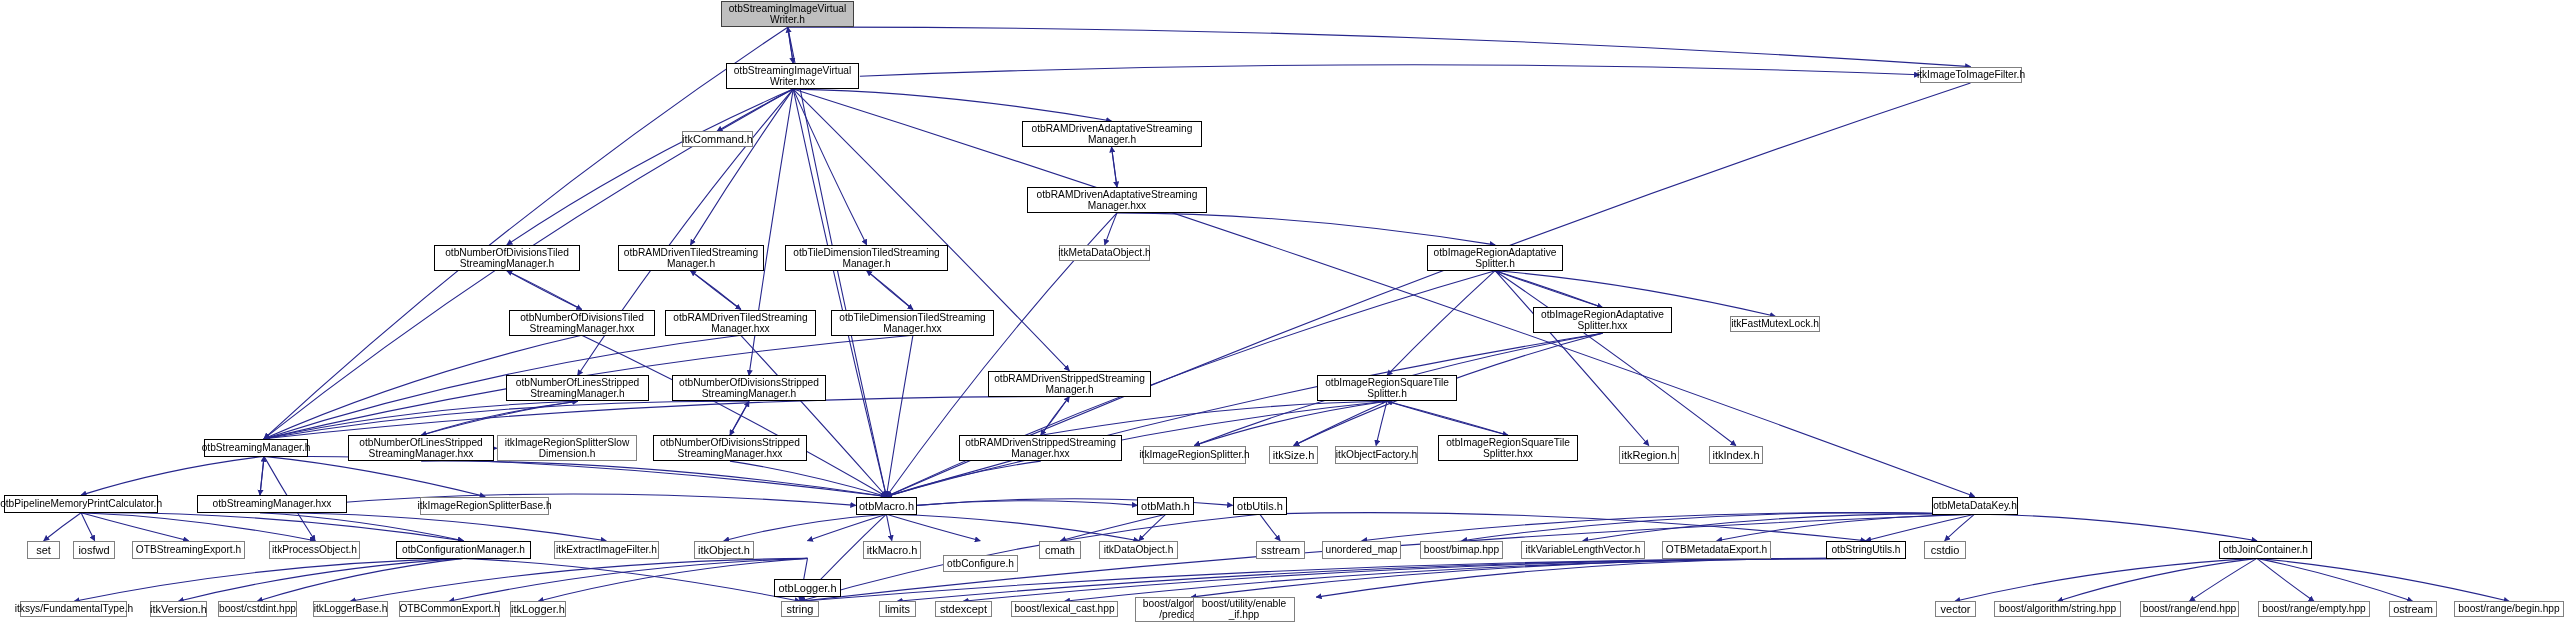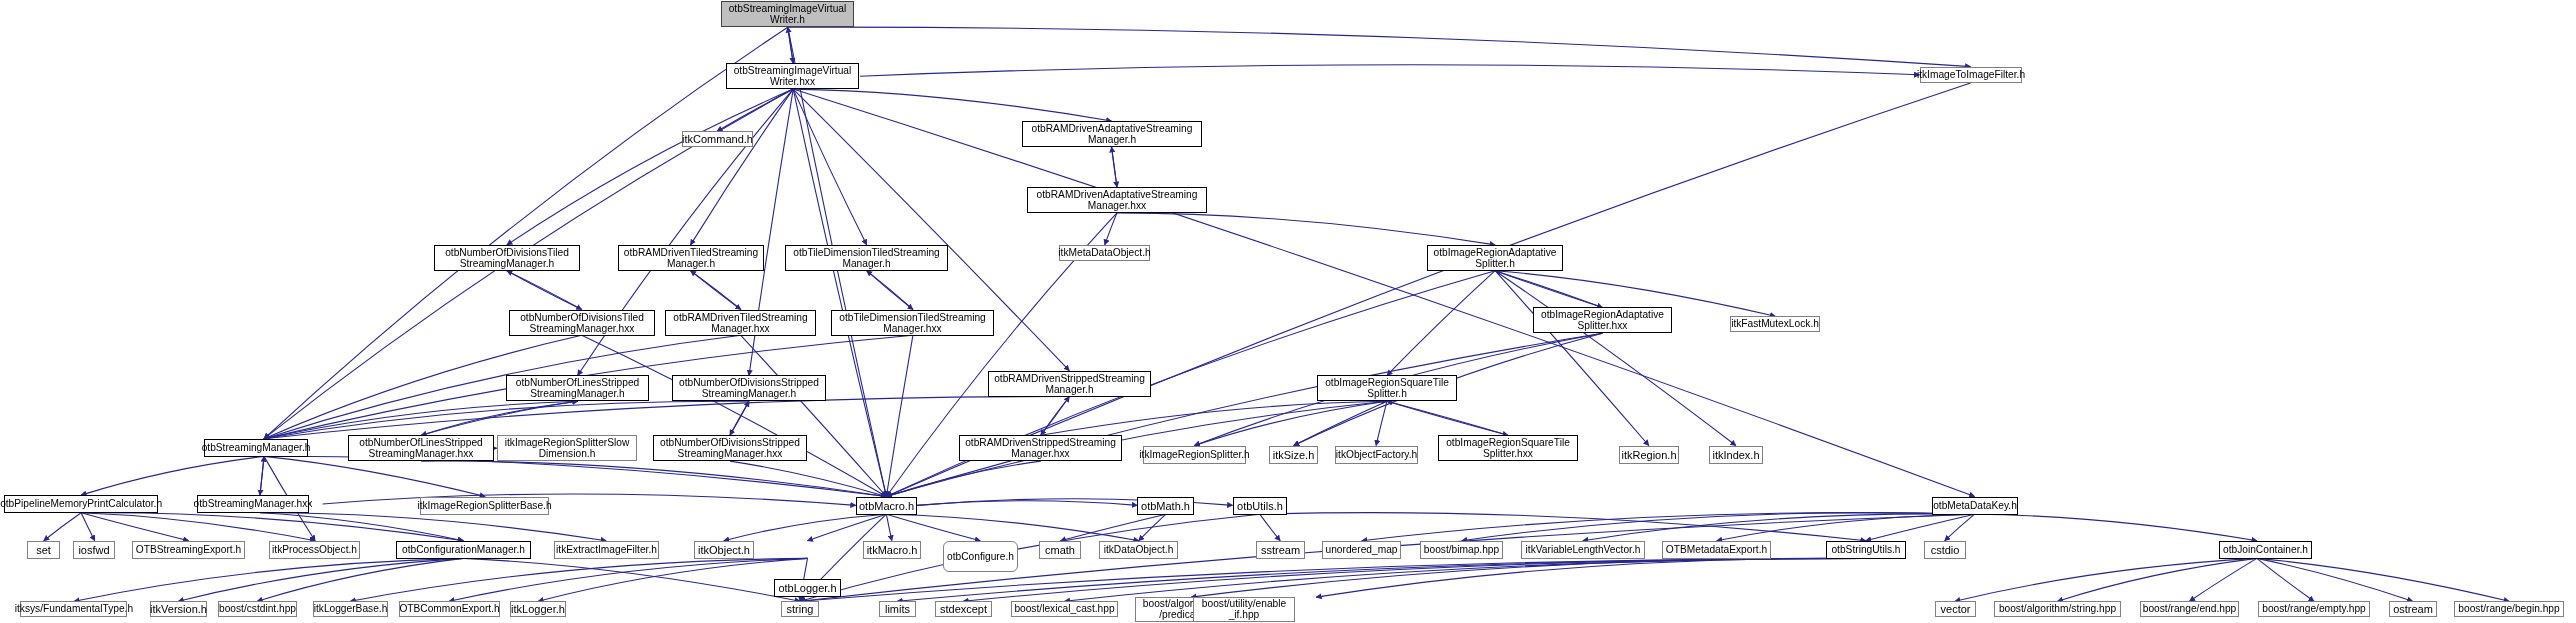--- a/index.html
+++ b/index.html
@@ -194,36 +194,36 @@
       <div class="node strong" style="left: 959px; top: 435px; width: 163px; height: 26px;">otbRAMDrivenStrippedStreaming
 Manager.hxx</div>
       <div class="node" style="left: 1143px; top: 446px; width: 103px; height: 17.7px;">itkImageRegionSplitter.h</div>
       <div class="node small" style="left: 1269px; top: 446px; width: 49px; height: 17.7px;">itkSize.h</div>
       <div class="node" style="left: 1335px; top: 446px; width: 83px; height: 17.7px;">itkObjectFactory.h</div>
       <div class="node strong" style="left: 1438px; top: 435px; width: 140px; height: 26px;">otbImageRegionSquareTile
 Splitter.hxx</div>
       <div class="node small" style="left: 1619px; top: 446px; width: 60px; height: 17.7px;">itkRegion.h</div>
       <div class="node small" style="left: 1709px; top: 446px; width: 54px; height: 17.7px;">itkIndex.h</div>
       <div class="node strong" style="left: 4.1px; top: 495px; width: 154px; height: 17.7px;">otbPipelineMemoryPrintCalculator.h</div>
-      <div class="node strong" style="left: 197px; top: 495px; width: 112px; height: 17.7px;">otbStreamingManager.hxx</div>
+      <div class="node strong" style="left: 197px; top: 495px; width: 150px; height: 17.7px;">otbStreamingManager.hxx</div>
       <div class="node" style="left: 420px; top: 497px; width: 129px; height: 17.7px;">itkImageRegionSplitterBase.h</div>
       <div class="node strong small" style="left: 856px; top: 497px; width: 61px; height: 17.7px;">otbMacro.h</div>
       <div class="node strong small" style="left: 1137px; top: 497px; width: 57px; height: 17.7px;">otbMath.h</div>
       <div class="node strong small" style="left: 1233px; top: 497px; width: 54px; height: 17.7px;">otbUtils.h</div>
       <div class="node strong" style="left: 1932px; top: 497px; width: 86px; height: 17.7px;">otbMetaDataKey.h</div>
       <div class="node small" style="left: 27px; top: 541px; width: 33px; height: 17.7px;">set</div>
       <div class="node small" style="left: 73px; top: 541px; width: 42px; height: 17.7px;">iosfwd</div>
       <div class="node" style="left: 132px; top: 541px; width: 113px; height: 17.7px;">OTBStreamingExport.h</div>
       <div class="node" style="left: 269px; top: 541px; width: 91px; height: 17.7px;">itkProcessObject.h</div>
       <div class="node strong" style="left: 396px; top: 541px; width: 135px; height: 17.7px;">otbConfigurationManager.h</div>
       <div class="node" style="left: 554px; top: 541px; width: 105px; height: 17.7px;">itkExtractImageFilter.h</div>
       <div class="node small" style="left: 694px; top: 541px; width: 60px; height: 17.7px;">itkObject.h</div>
       <div class="node strong small" style="left: 774px; top: 541px; width: 67px; height: 17.7px; margin-top: 38px;">otbLogger.h</div>
       <div class="node small" style="left: 863px; top: 541px; width: 58px; height: 17.7px;">itkMacro.h</div>
-      <div class="node" style="left: 943px; top: 541px; width: 75px; height: 31px; border-radius: 6px;">otbConfigure.h</div>
+      <div class="node" style="left: 943px; top: 555px; width: 75px; height: 17px;">otbConfigure.h</div>
       <div class="node small" style="left: 1039px; top: 541px; width: 42px; height: 17.7px;">cmath</div>
       <div class="node" style="left: 1099px; top: 541px; width: 79px; height: 17.7px;">itkDataObject.h</div>
       <div class="node small" style="left: 1256px; top: 541px; width: 49px; height: 17.7px;">sstream</div>
       <div class="node" style="left: 1322px; top: 541px; width: 79px; height: 17.7px;">unordered_map</div>
       <div class="node" style="left: 1420px; top: 541px; width: 83px; height: 17.7px;">boost/bimap.hpp</div>
       <div class="node" style="left: 1521px; top: 541px; width: 124px; height: 17.7px;">itkVariableLengthVector.h</div>
       <div class="node" style="left: 1662px; top: 541px; width: 109px; height: 17.7px;">OTBMetadataExport.h</div>
       <div class="node strong" style="left: 1826px; top: 541px; width: 80px; height: 17.7px;">otbStringUtils.h</div>
       <div class="node small" style="left: 1924px; top: 541px; width: 42px; height: 17.7px;">cstdio</div>
       <div class="node strong" style="left: 2211px; top: 541px; width: 93px; height: 17.7px; margin-left: 8px;">otbJoinContainer.h</div>

